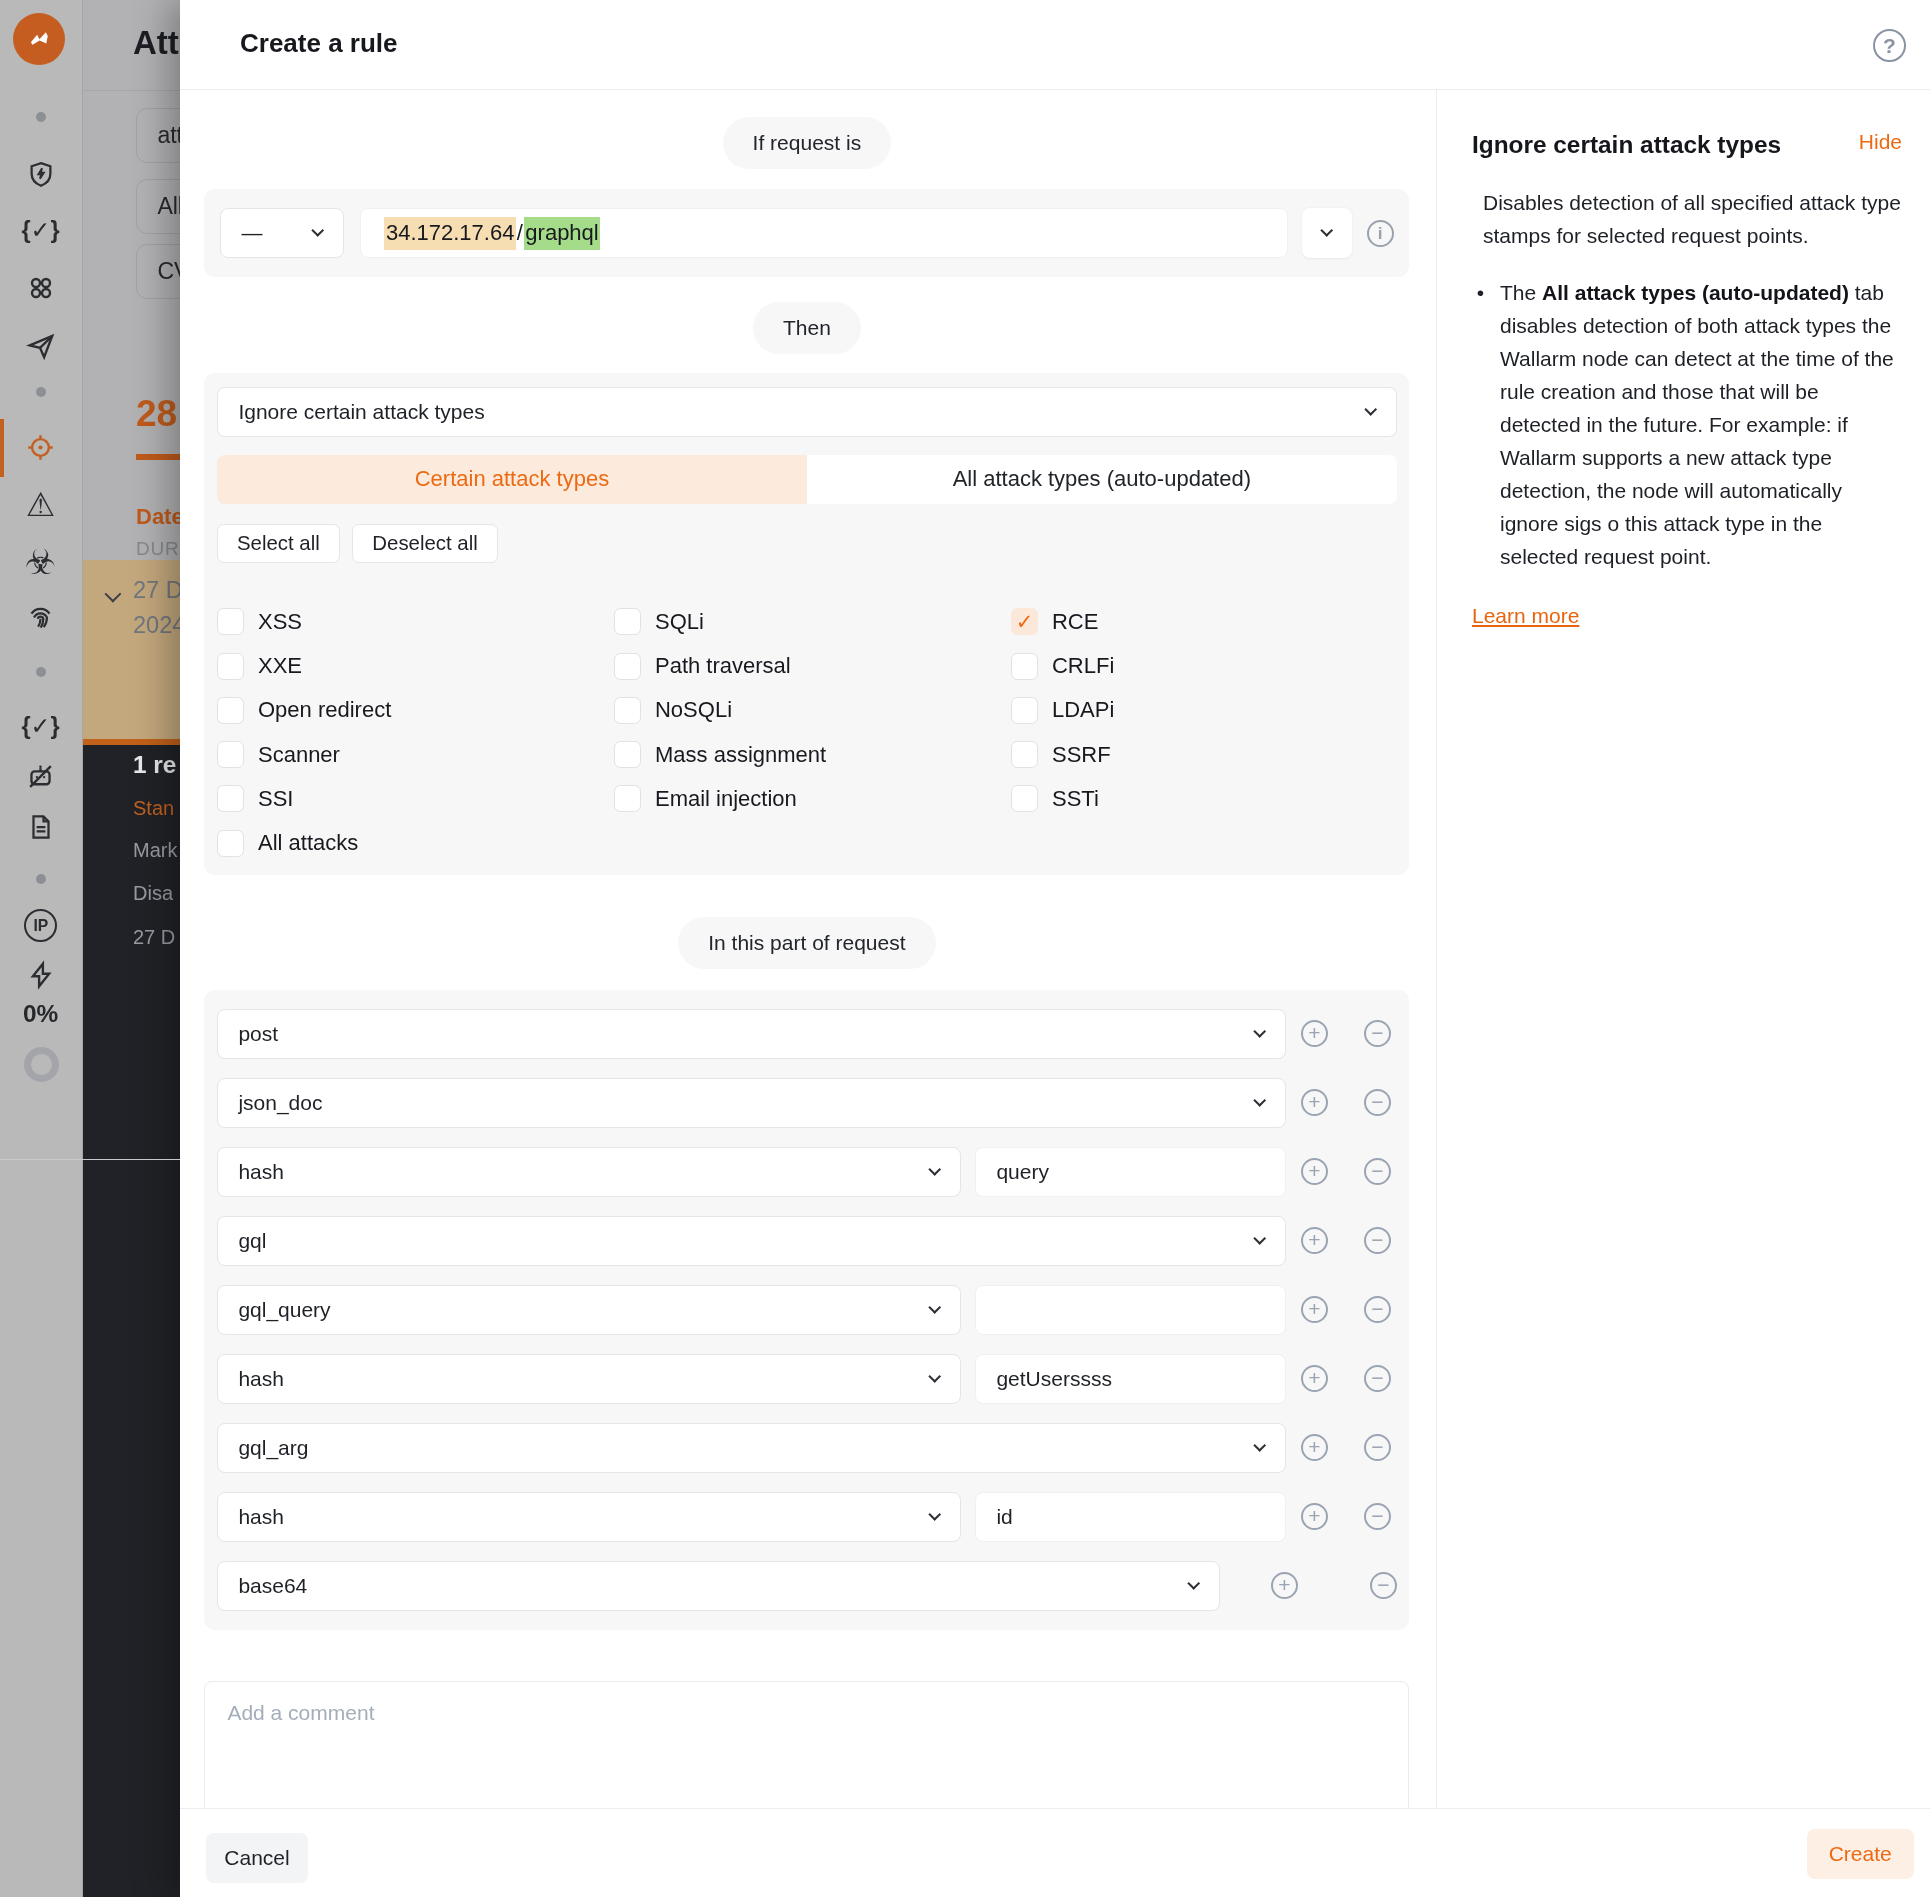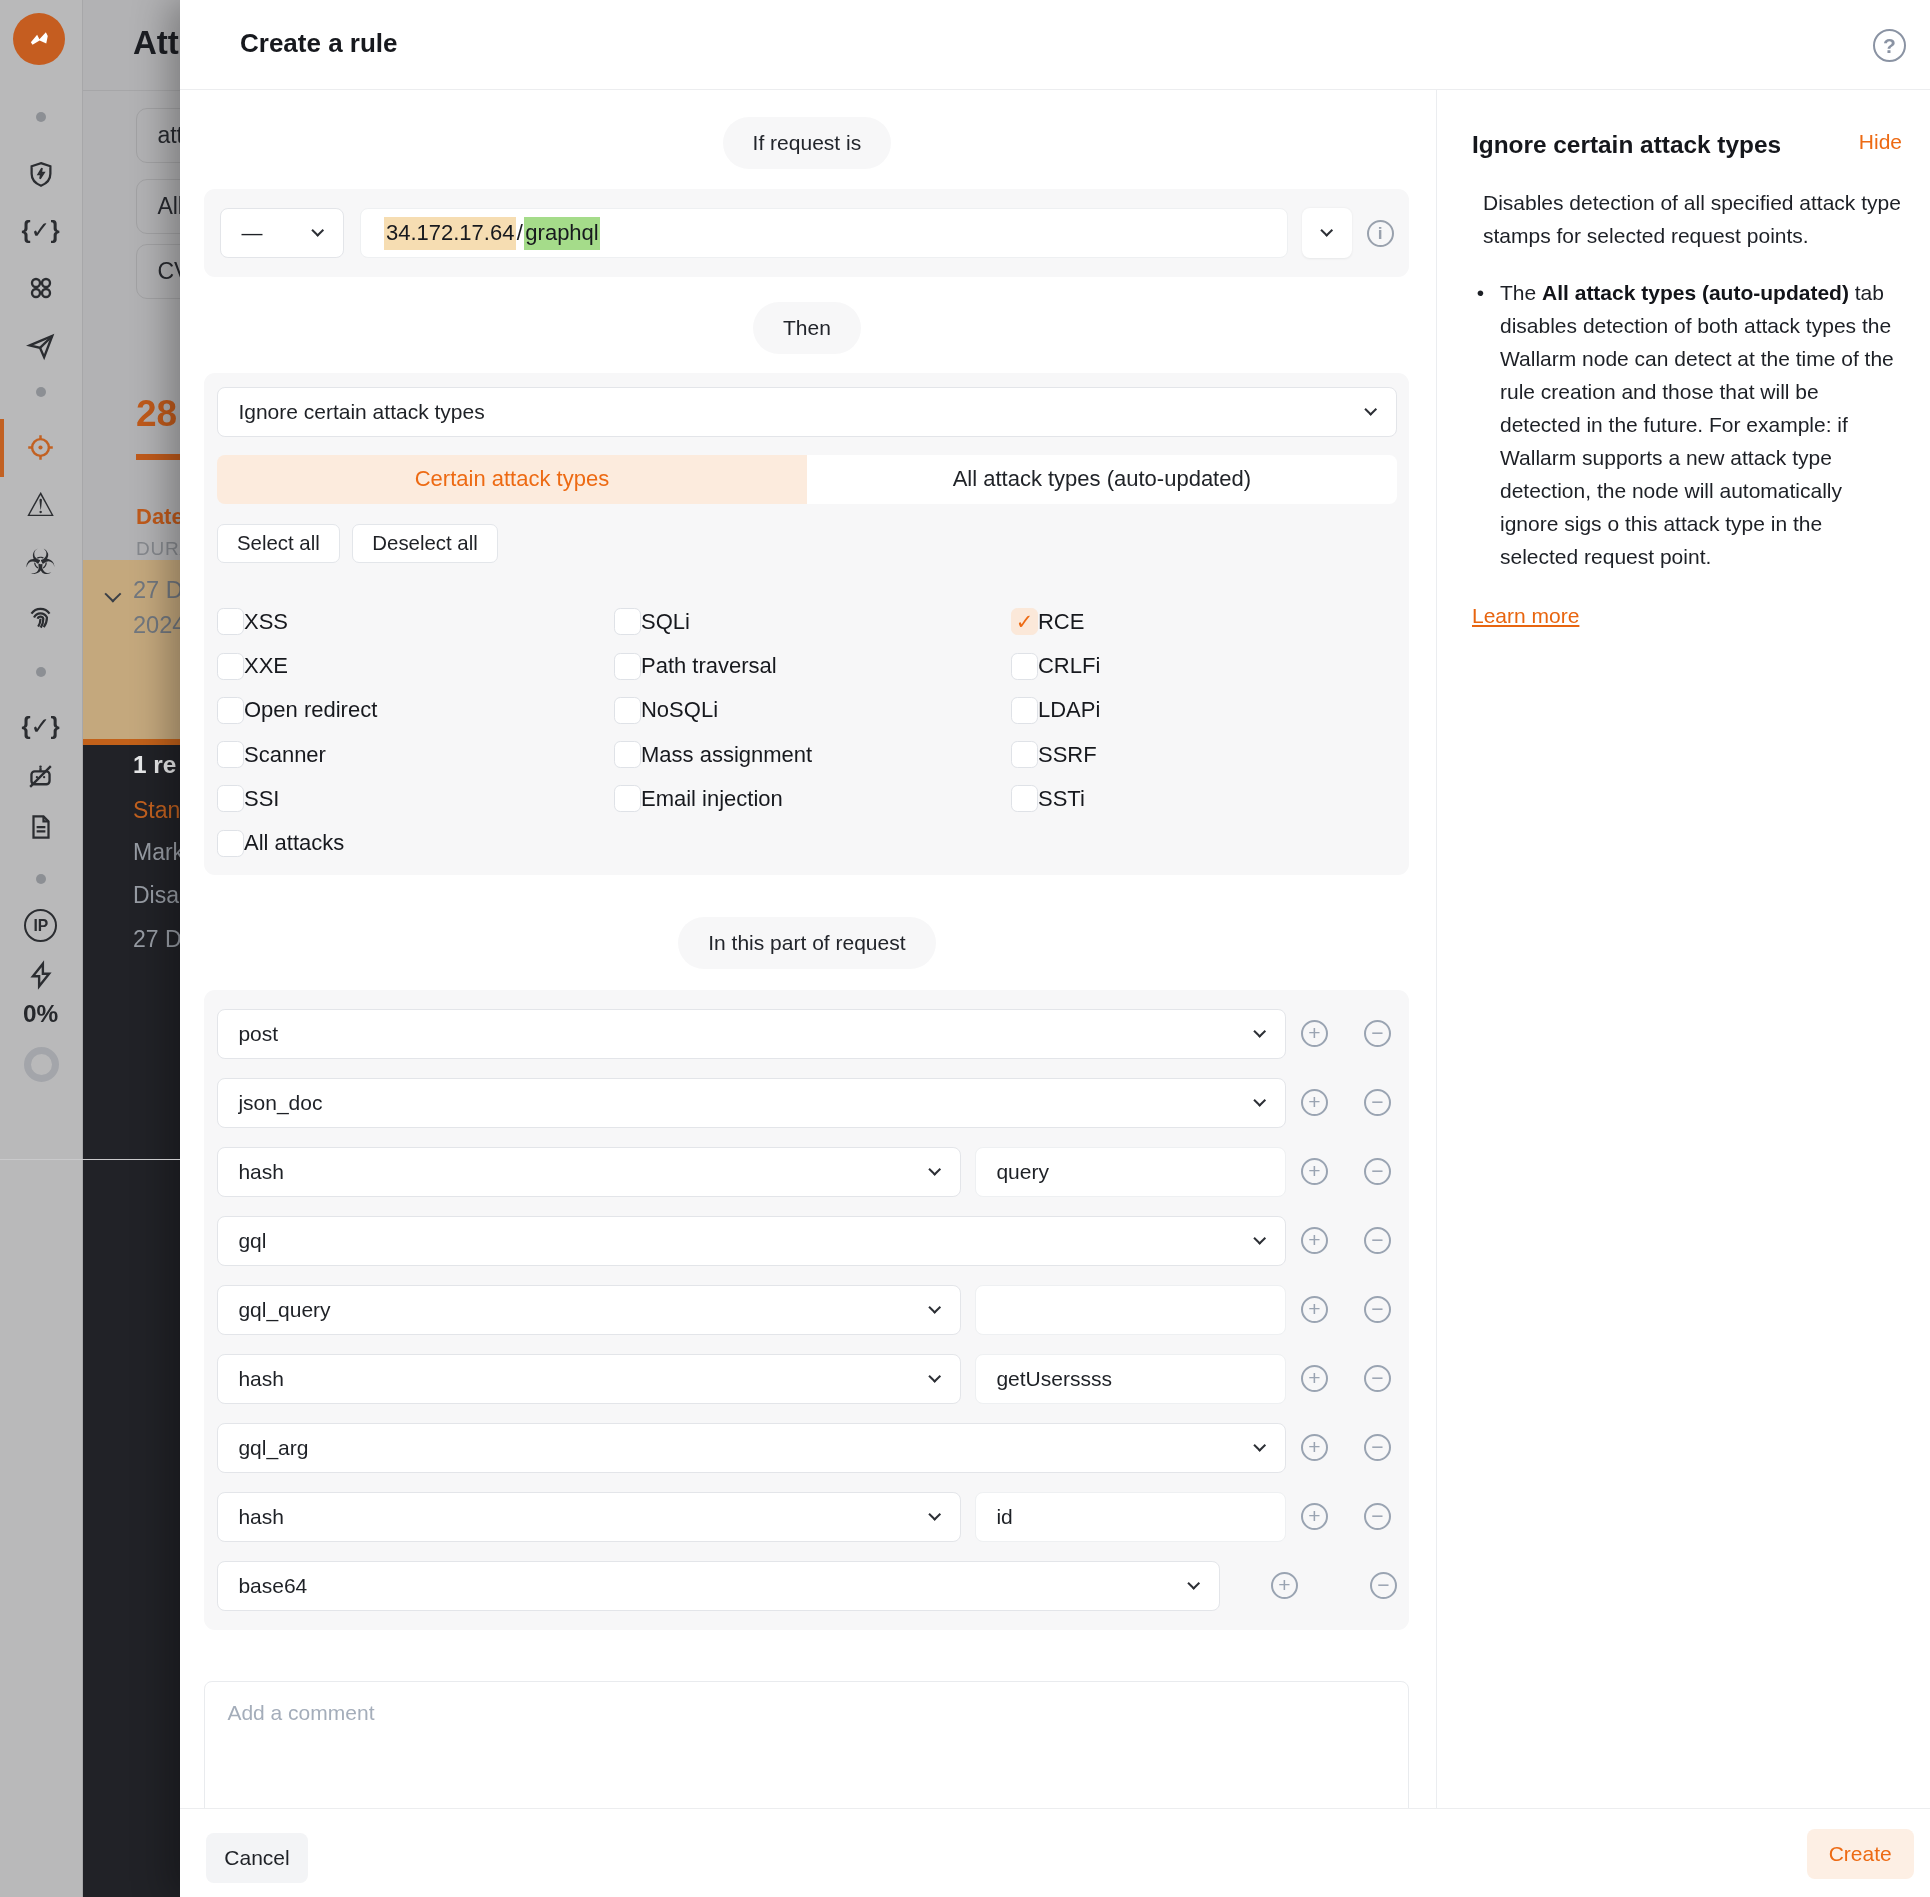--- a/index.html
+++ b/index.html
@@ -18,21 +18,21 @@
   .bg-count{position:absolute;left:53px;top:393px;font-size:37px;font-weight:700;color:#bf5a1b;}
   .bg-count-bar{position:absolute;left:53px;top:454px;width:49px;height:5.5px;background:#bf5a1b;}
   .bg-date-label{position:absolute;left:53px;top:504px;font-size:22px;font-weight:700;color:#bf5a1b;white-space:nowrap;}
   .bg-dura{position:absolute;left:53px;top:538px;font-size:19px;color:#85888d;letter-spacing:0.8px;white-space:nowrap;}
   .bg-tan{position:absolute;left:0;top:560px;width:97px;height:179px;background:#c4a87d;}
   .bg-tan-strip{position:absolute;left:0;top:739px;width:97px;height:6.3px;background:#c2611a;}
   .bg-dark{position:absolute;left:0;top:745px;width:97px;height:1153px;background:#212227;text-decoration:underline;}
   .tan-chevron{position:absolute;left:23.6px;top:28px;width:11.8px;height:11.8px;border-right:2.4px solid #3a3f46;border-bottom:2.4px solid #3a3f46;transform:rotate(45deg);}
   .tan-d1{position:absolute;left:50px;top:17.3px;font-size:23.6px;color:#71777f;white-space:nowrap;}
   .tan-d2{position:absolute;left:50px;top:52px;font-size:23.6px;color:#71777f;white-space:nowrap;}
-  .dk{position:absolute;left:50px;white-space:nowrap;font-size:23px;}
+  .dk{position:absolute;left:50px;white-space:nowrap;font-size:20px;}
   .dk-title{top:6.3px;font-weight:700;color:#e8e9ea;font-size:24.4px;}
   .dk-orange{top:52px;color:#c2611f;}
   .dk-gray1{top:94px;color:#979ca4;}
   .dk-gray2{top:137px;color:#979ca4;}
   .dk-gray3{top:181px;color:#979ca4;}
 
   
   .sb-icon{position:absolute;left:25px;width:31px;height:31px;display:flex;align-items:center;justify-content:center;color:#2b2d31;}
   .sb-icon svg{display:block;}
   .sb-dot{position:absolute;left:36px;width:10.2px;height:10.2px;border-radius:50%;background:#8c8f94;}
@@ -78,21 +78,21 @@
   .then-panel{margin-top:19.7px;padding:13.4px 12.6px 18px;}
   .tabs{margin-top:18px;height:49px;display:flex;border-radius:7.9px;overflow:hidden;}
   .tab{flex:1;display:flex;align-items:center;justify-content:center;font-size:22px;}
   .tab-active{background:#fcebdd;color:#ed6a13;}
   .tab-idle{background:#ffffff;color:#212429;}
   .btn-row{margin-top:20.4px;display:flex;gap:12.6px;}
   .sm-btn{height:39px;padding:0 19px;background:#fff;border:1.2px solid #e3e6ea;border-radius:7px;
           display:flex;align-items:center;font-size:20.4px;color:#1f2126;white-space:nowrap;}
   .cb-grid{margin-top:45px;display:flex;}
   .cb-col{width:397px;display:flex;flex-direction:column;gap:17.3px;}
-  .cb{display:flex;align-items:center;height:27px;cursor:default;}
+  .cb{display:flex;align-items:center;gap:14px;height:27px;cursor:default;}
   .box{width:27px;height:27px;background:#fff;border:1.6px solid #dfe2e7;border-radius:6.3px;flex:none;}
   .box.checked{background:#fbe8d9;border-color:#fbe8d9;display:flex;align-items:center;justify-content:center;
                color:#ed6a13;font-size:21px;font-weight:700;}
   .box.checked::before{content:"\2713";}
   .cb-label{font-size:22px;color:#17191e;white-space:nowrap;}
 
   .parts-panel{margin-top:21px;padding:19px 12.6px 0;}
   .part-row{display:flex;align-items:center;margin-bottom:19px;}
   .part-row:last-child{padding-bottom:19px;gap:36px;}
   .sel.grow{width:1069px;}

